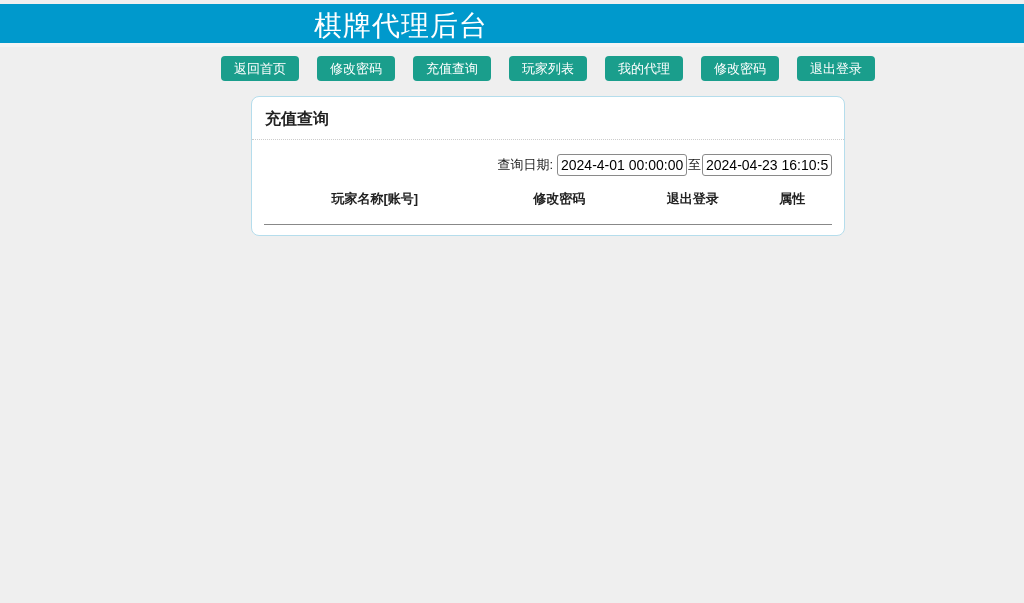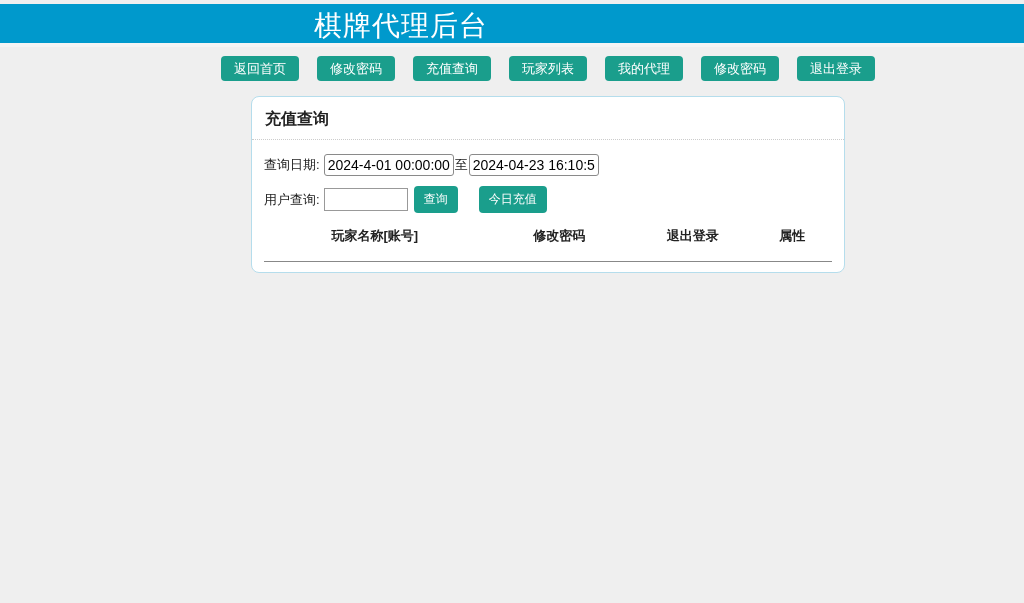--- a/index.html
+++ b/index.html
@@ -67,20 +67,21 @@
   }
   .panel-body {
     padding: 14px 12px 10px 12px;
   }
   .form-row {
     display: flex;
     align-items: center;
     font-size: 13px;
     color: #222222;
     margin-bottom: 10px;
+    justify-content: flex-end;
   }
   .form-label {
     white-space: nowrap;
     margin-right: 4px;
   }
   .date-input {
     width: 130px;
     height: 22px;
     font-size: 14px;
     font-family: inherit;
@@ -161,26 +162,20 @@
 
     <div class="panel-body">
 
       <div class="form-row">
         <span class="form-label">查询日期:</span>
         <input type="text" class="date-input" value="2024-4-01 00:00:00" style="">
         <span class="date-sep">至</span>
         <input type="text" class="date-input" value="2024-04-23 16:10:50" style="">
       </div>
 
-      <div class="form-row">
-        <span class="form-label">用户查询:</span>
-        <input type="text" class="user-input" value="" style="">
-        <button class="action-btn btn-search">查询</button>
-        <button class="action-btn btn-today">今日充值</button>
-      </div>
 
       <table class="query-table">
         <thead>
           <tr>
             <th class="col-1">玩家名称[账号]</th>
             <th class="col-2">修改密码</th>
             <th class="col-3">退出登录</th>
             <th class="col-4">属性</th>
           </tr>
         </thead>

